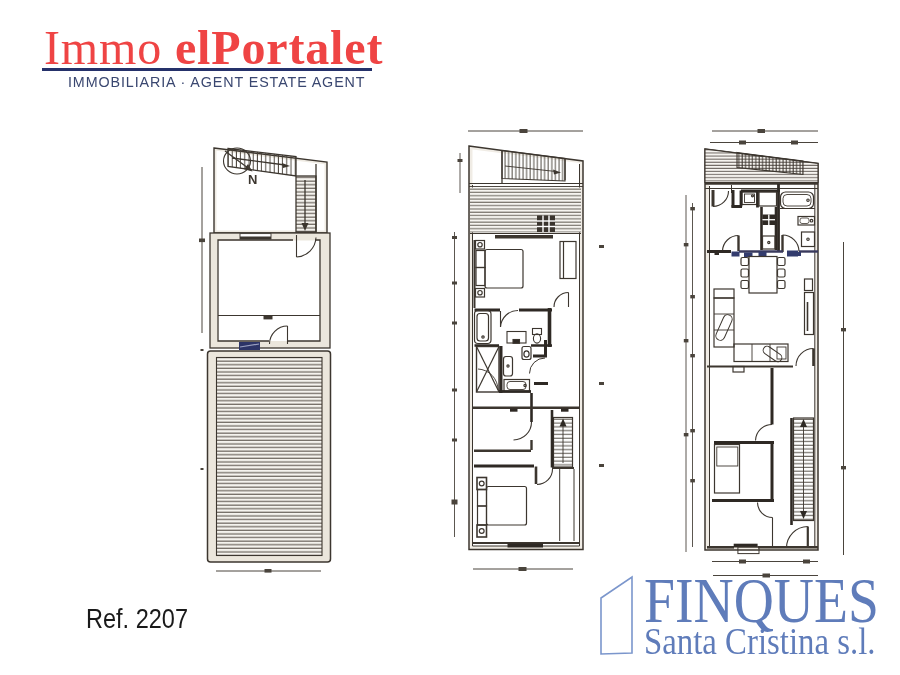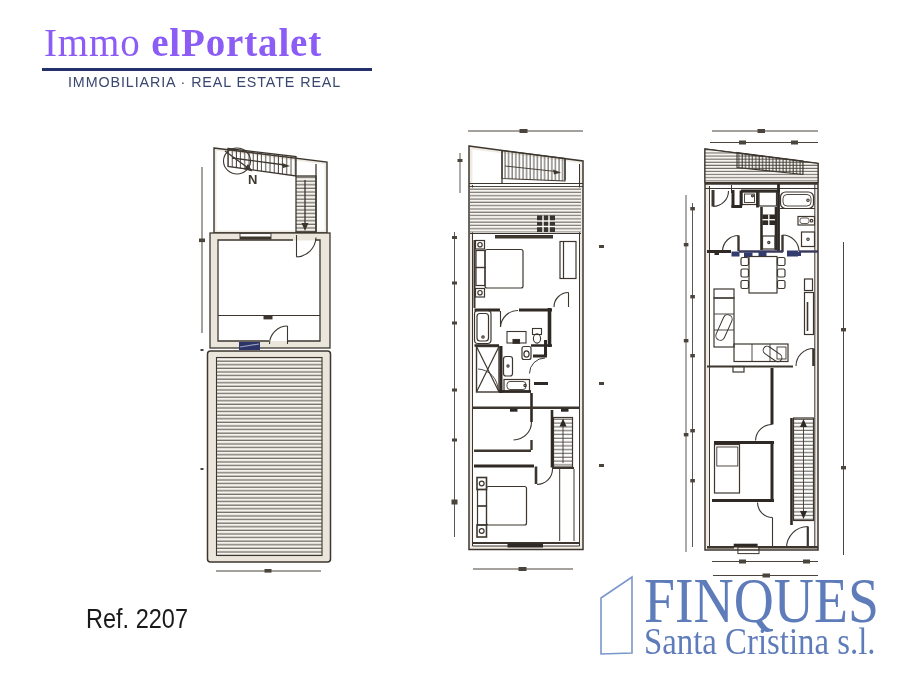--- a/index.html
+++ b/index.html
@@ -4,25 +4,25 @@
 <style>
   html,body{margin:0;padding:0;}
   body{width:900px;height:675px;position:relative;background:#ffffff;overflow:hidden;
        font-family:"Liberation Sans",sans-serif;}
   .abs{position:absolute;}
   svg{position:absolute;display:block;}
 </style>
 </head>
 <body>
 
-<div class="abs" style="left:44px;top:20px;font-family:'Liberation Serif',serif;font-size:39px;color:#8b5cf6;white-space:nowrap;letter-spacing:0.85px;">Immo <b>elPortalet</b></div>
+<div class="abs" style="left:44px;top:20px;font-family:'Liberation Serif',serif;font-size:48px;color:#ef4444;white-space:nowrap;letter-spacing:0.85px;">Immo <b>elPortalet</b></div>
 
 <div class="abs" style="left:42px;top:68px;width:330px;height:3px;background:#25316a;"></div>
 
-<div class="abs" style="left:68px;top:74px;font-family:'Liberation Sans',sans-serif;font-size:14.3px;color:#3a4770;letter-spacing:0.9px;white-space:nowrap;">IMMOBILIARIA · REAL ESTATE REAL</div>
+<div class="abs" style="left:68px;top:74px;font-family:'Liberation Sans',sans-serif;font-size:14.3px;color:#3a4770;letter-spacing:0.9px;white-space:nowrap;">IMMOBILIARIA · AGENT ESTATE AGENT</div>
 
 <div class="abs" style="left:86px;top:603px;font-family:'Liberation Sans',sans-serif;font-size:28px;color:#1a1a1a;transform:scaleX(0.84);transform-origin:0 0;">Ref. 2207</div>
 
 <svg style="left:599px;top:575px;" width="36" height="82" viewBox="0 0 36 82">
   <polygon points="2,79 2,23 33,2 33,78" fill="none" stroke="#7b96cc" stroke-width="1.6"></polygon>
 </svg>
 
 <div class="abs" style="left:644px;top:570px;font-family:'Liberation Serif',serif;font-size:63px;color:#5f7cba;letter-spacing:0px;line-height:1;white-space:nowrap;transform:scaleX(0.883);transform-origin:0 0;" id="finq">FINQUES</div>
 
 <div class="abs" style="left:644px;top:623px;font-family:'Liberation Serif',serif;font-size:37.5px;color:#5f7cba;letter-spacing:0px;line-height:1;white-space:nowrap;transform:scaleX(0.875);transform-origin:0 0;" id="santa">Santa Cristina s.l.</div>

